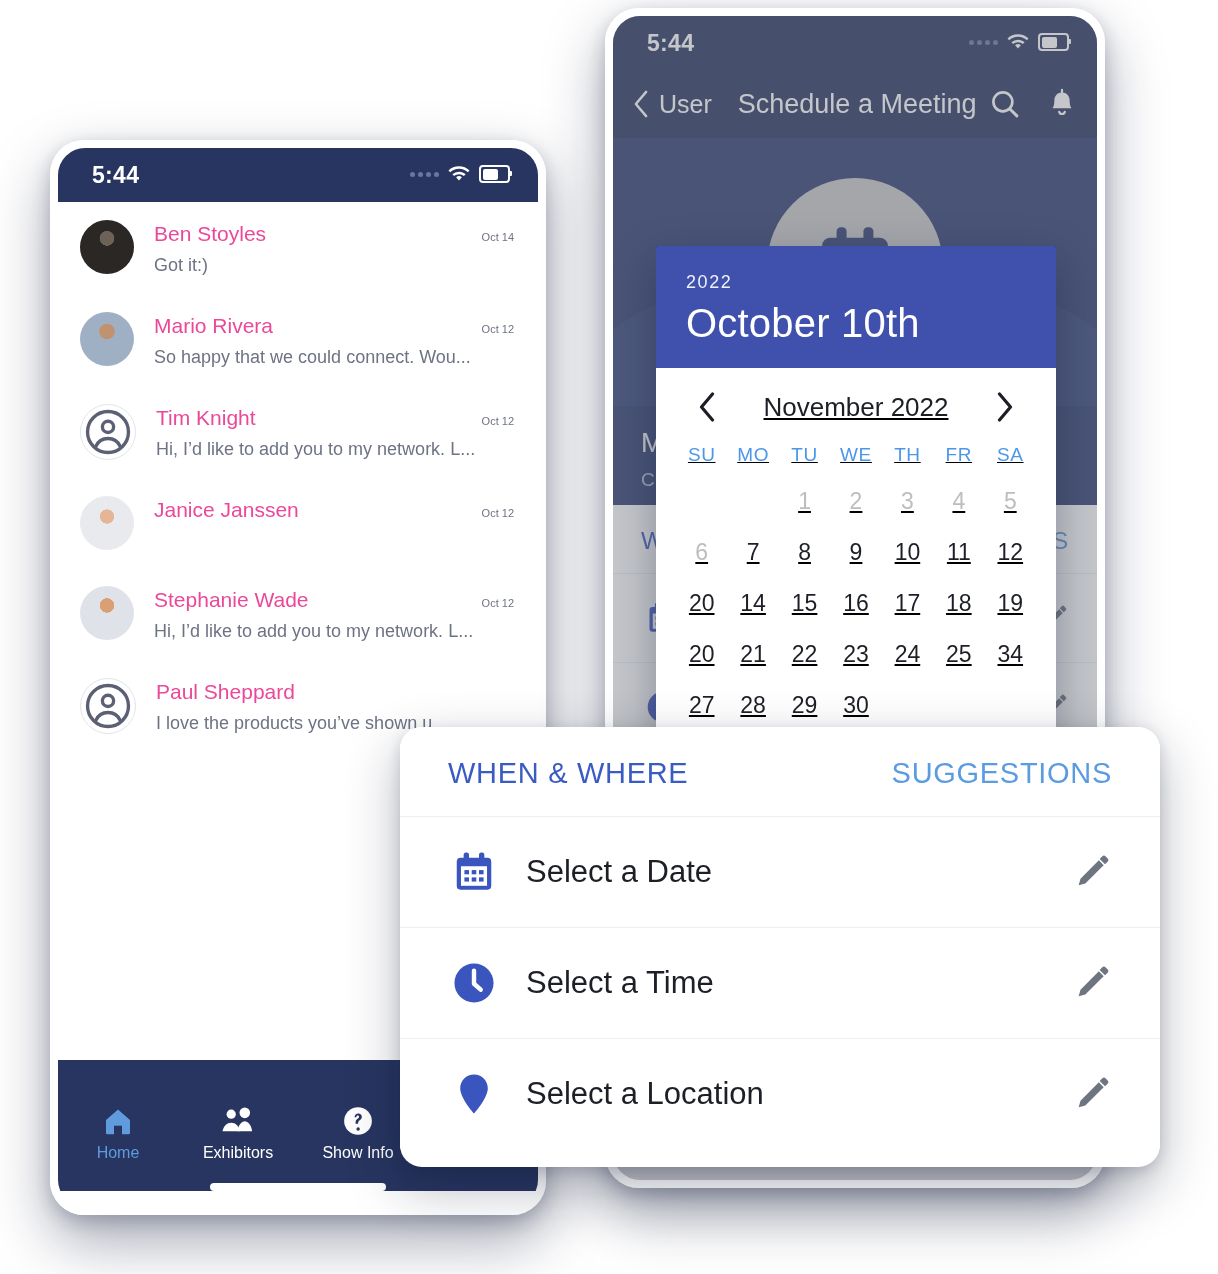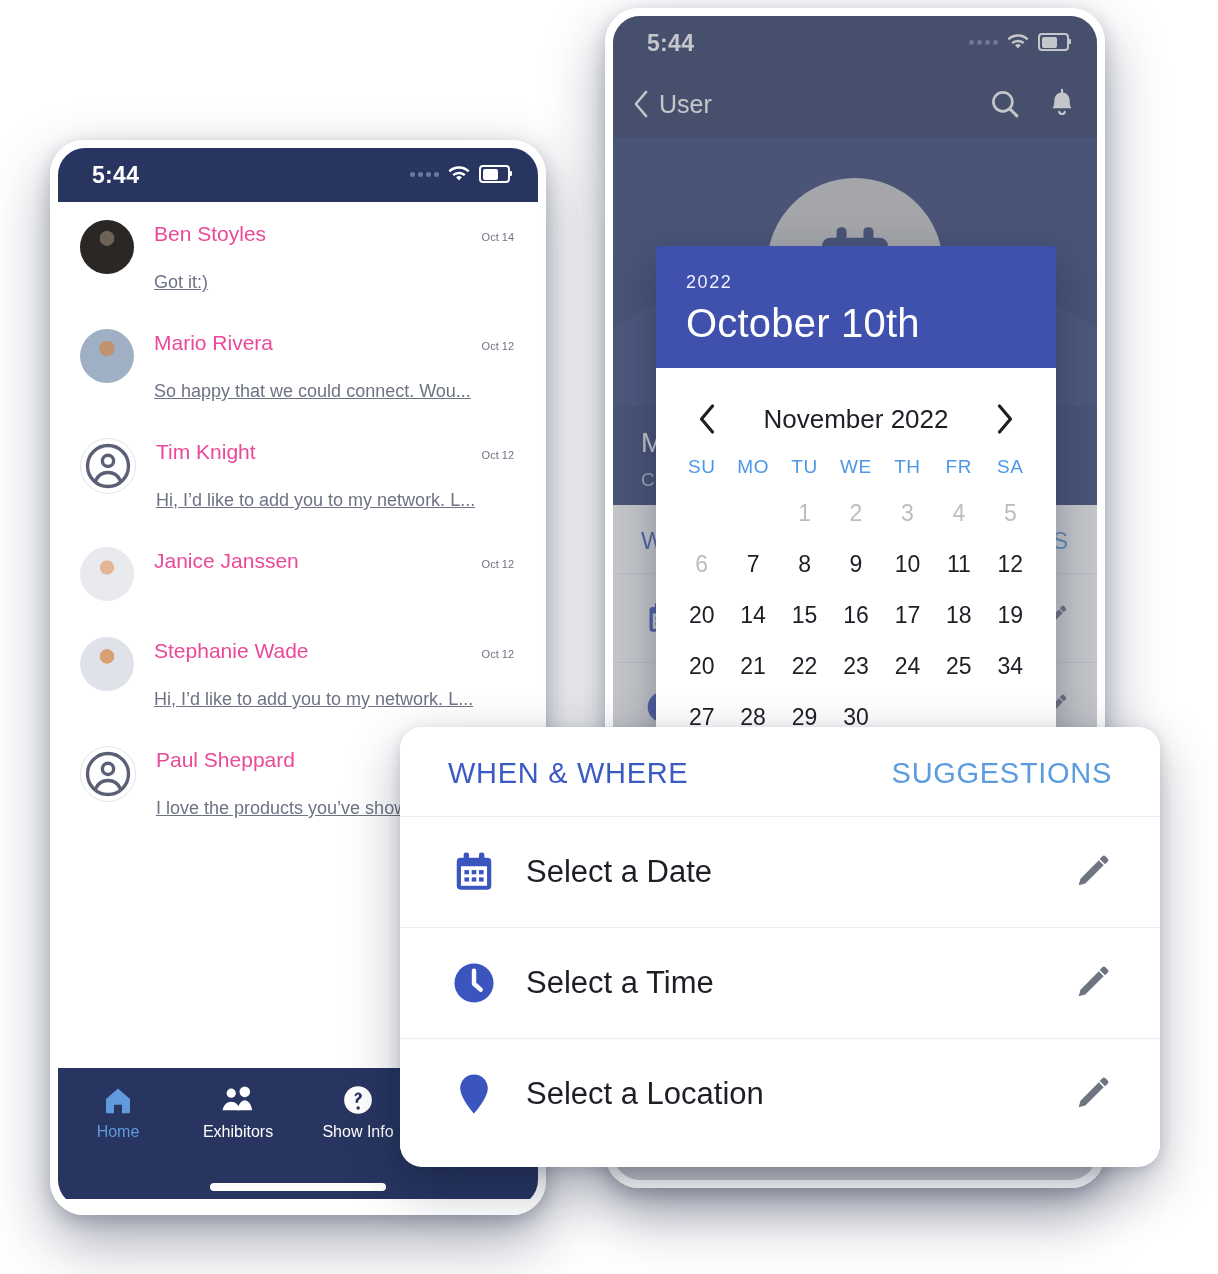--- a/index.html
+++ b/index.html
@@ -37,24 +37,24 @@
   .nav-actions{margin-left:auto;display:flex;gap:24px;align-items:center;}
 
   .msg-list{background:#fff;}
   .msg-row{display:flex;align-items:flex-start;padding:18px 24px 18px 22px;}
   .avatar{width:54px;height:54px;border-radius:50%;flex:0 0 54px;overflow:hidden;position:relative;background:#eef0f5;}
   .avatar.ph{border:1.6px solid #e2e4ec;background:#fff;display:flex;align-items:center;justify-content:center;}
   .msg-body{flex:1;margin-left:20px;min-width:0;padding-top:2px;}
   .msg-top{display:flex;align-items:baseline;}
   .msg-name{font-size:21px;color:#ec4899;white-space:nowrap;}
   .msg-date{margin-left:auto;font-size:11px;color:#6e7384;padding-left:12px;white-space:nowrap;}
-  .msg-prev{margin-top:26px;font-size:18px;color:#6e7384;white-space:nowrap;overflow:hidden;text-overflow:ellipsis;text-decoration:underline;}
-
-  .tabbar{position:absolute;left:0;right:0;bottom:8px;height:115px;background:#273560;
-    display:flex;align-items:flex-start;padding-top:16px;margin-top:8px;}
+  .msg-prev{margin-top:9px;font-size:18px;color:#6e7384;white-space:nowrap;overflow:hidden;text-overflow:ellipsis;}
+
+  .tabbar{position:absolute;left:0;right:0;bottom:16px;height:115px;background:#273560;
+    display:flex;align-items:center;padding-top:16px;margin-top:8px;}
   .tab{flex:1;display:flex;flex-direction:column;align-items:center;gap:7px;cursor:pointer;}
   .tab .tlabel{font-size:16px;color:#fff;}
   .tab.active .tlabel{color:#5f9bdd;}
   .home-indicator{position:absolute;left:50%;transform:translateX(-50%);bottom:16px;
     width:176px;height:8px;border-radius:5px;background:#fff;}
 
   
   #phone-right{left:605px;top:8px;width:500px;height:1180px;}
   #phone-right-shadow{left:605px;top:8px;width:500px;height:1180px;}
   #phone-right .navbar{height:68px;padding:0 20px;}
@@ -85,21 +85,21 @@
   
   .scrim{position:absolute;inset:0;background:rgba(115,118,128,.42);z-index:20;}
 
   
   #date-picker{position:absolute;left:656px;top:246px;width:400px;
     background:#4c1d95;border-radius:3px;z-index:60;overflow:hidden;
     box-shadow:0 16px 44px rgba(15,22,50,.34);}
   .dp-head{background:#3f51ad;color:#fff;padding:26px 30px 22px;}
   .dp-year{font-size:18px;letter-spacing:1.6px;opacity:.92;}
   .dp-date{font-size:40px;margin-top:8px;letter-spacing:.2px;}
-  .dp-body{padding:26px 20px 22px;background:#fff;}
+  .dp-body{padding:14px 20px 22px;background:#fff;text-decoration:underline;}
   .dp-nav{display:flex;align-items:center;justify-content:space-between;padding:8px 14px 12px;}
   .dp-month{font-size:26px;color:#1d1f26;}
   .dp-arrow{cursor:pointer;padding:2px 6px;}
   .dow-row,.day-row{display:grid;grid-template-columns:repeat(7,1fr);}
   .dow{text-align:center;font-size:19px;color:#4d97e8;padding:8px 0 10px;letter-spacing:.6px;}
   .day{text-align:center;font-size:23px;color:#1d1f26;padding:12px 0;cursor:pointer;}
   .day.dim{color:#bdbdbd;cursor:default;}
   .day.empty{cursor:default;}
 
   
@@ -290,20 +290,21 @@
       </div>
     </div>
 
     <div class="navbar">
       <span class="r-back">
         <svg width="16" height="28" viewBox="0 0 17 30">
             <path d="M14 2 3 15l11 13" stroke="#fff" stroke-width="2.6" fill="none" stroke-linecap="round" stroke-linejoin="round"></path>
           </svg>
         <span class="r-backtxt">User</span>
       </span>
+      <span class="r-title">Schedule a Meeting</span>
       <span class="r-icons">
         <span>
           <svg width="32" height="32" viewBox="0 0 24 24">
               <circle cx="10.4" cy="10.4" r="7.1" fill="none" stroke="#fff" stroke-width="2"></circle>
               <path d="m15.7 15.7 5.2 5.2" stroke="#fff" stroke-width="2.2" stroke-linecap="round"></path>
             </svg>
         </span>
         <span>
           <svg width="30" height="32" viewBox="0 0 24 26">
               <path d="M12 1.6v2" stroke="#fff" stroke-width="1.8" stroke-linecap="round"></path>

